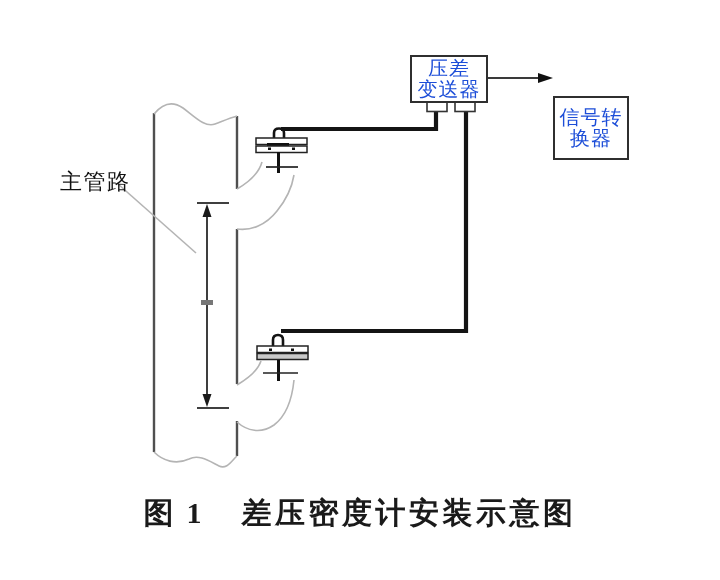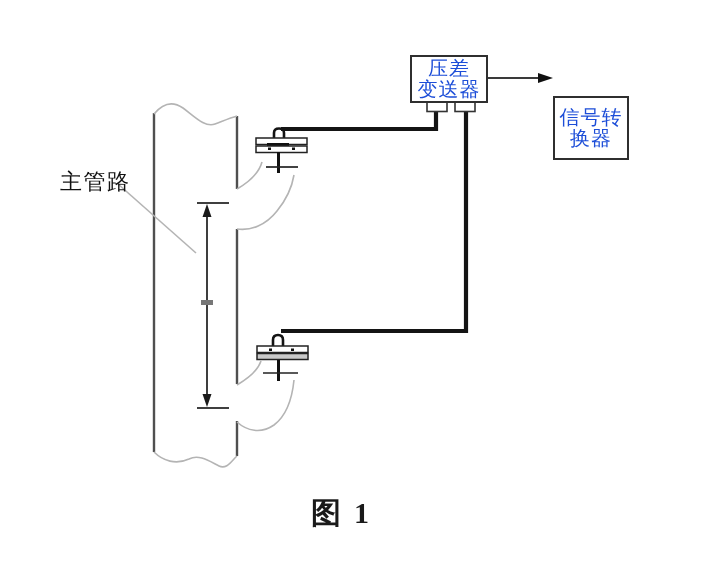--- a/index.html
+++ b/index.html
@@ -104,15 +104,16 @@
   </div>
 
   <div id="converter-box" class="device-box">
     <span>信号转</span>
     <span>换器</span>
   </div>
 
   <div id="caption">
     <span class="fig-label">图</span>
     <span class="fig-number">1</span>
+    <span class="fig-title">差压密度计安装示意图</span>
   </div>
 
 </div>
 
 </body></html>

